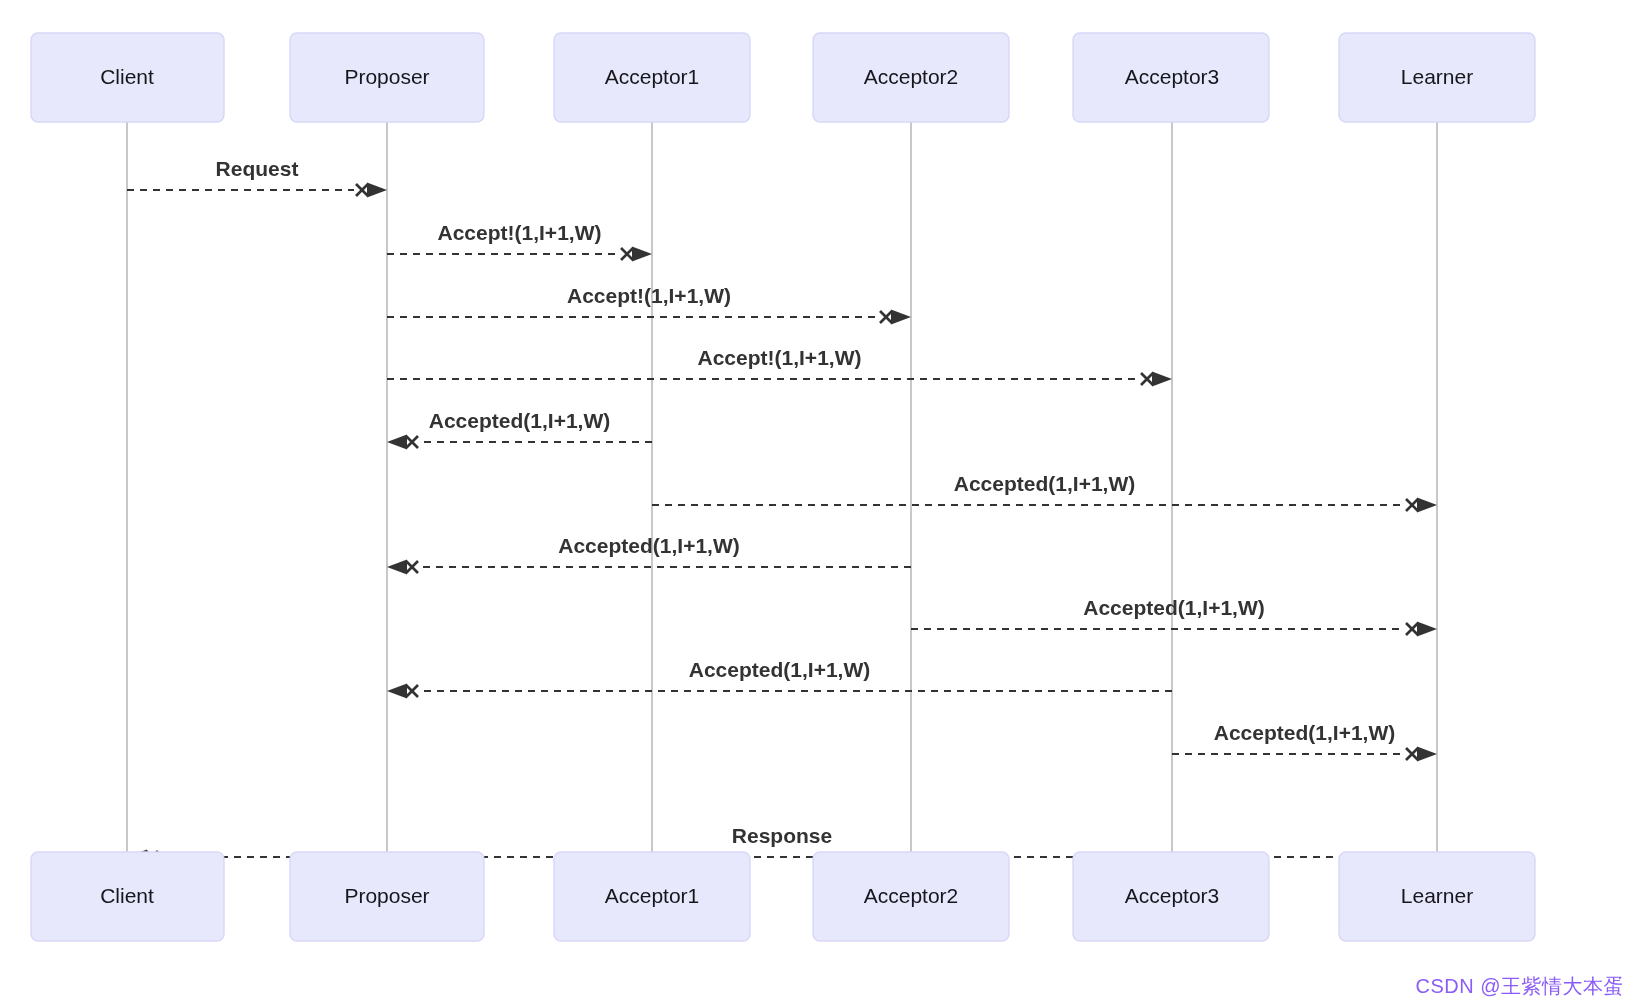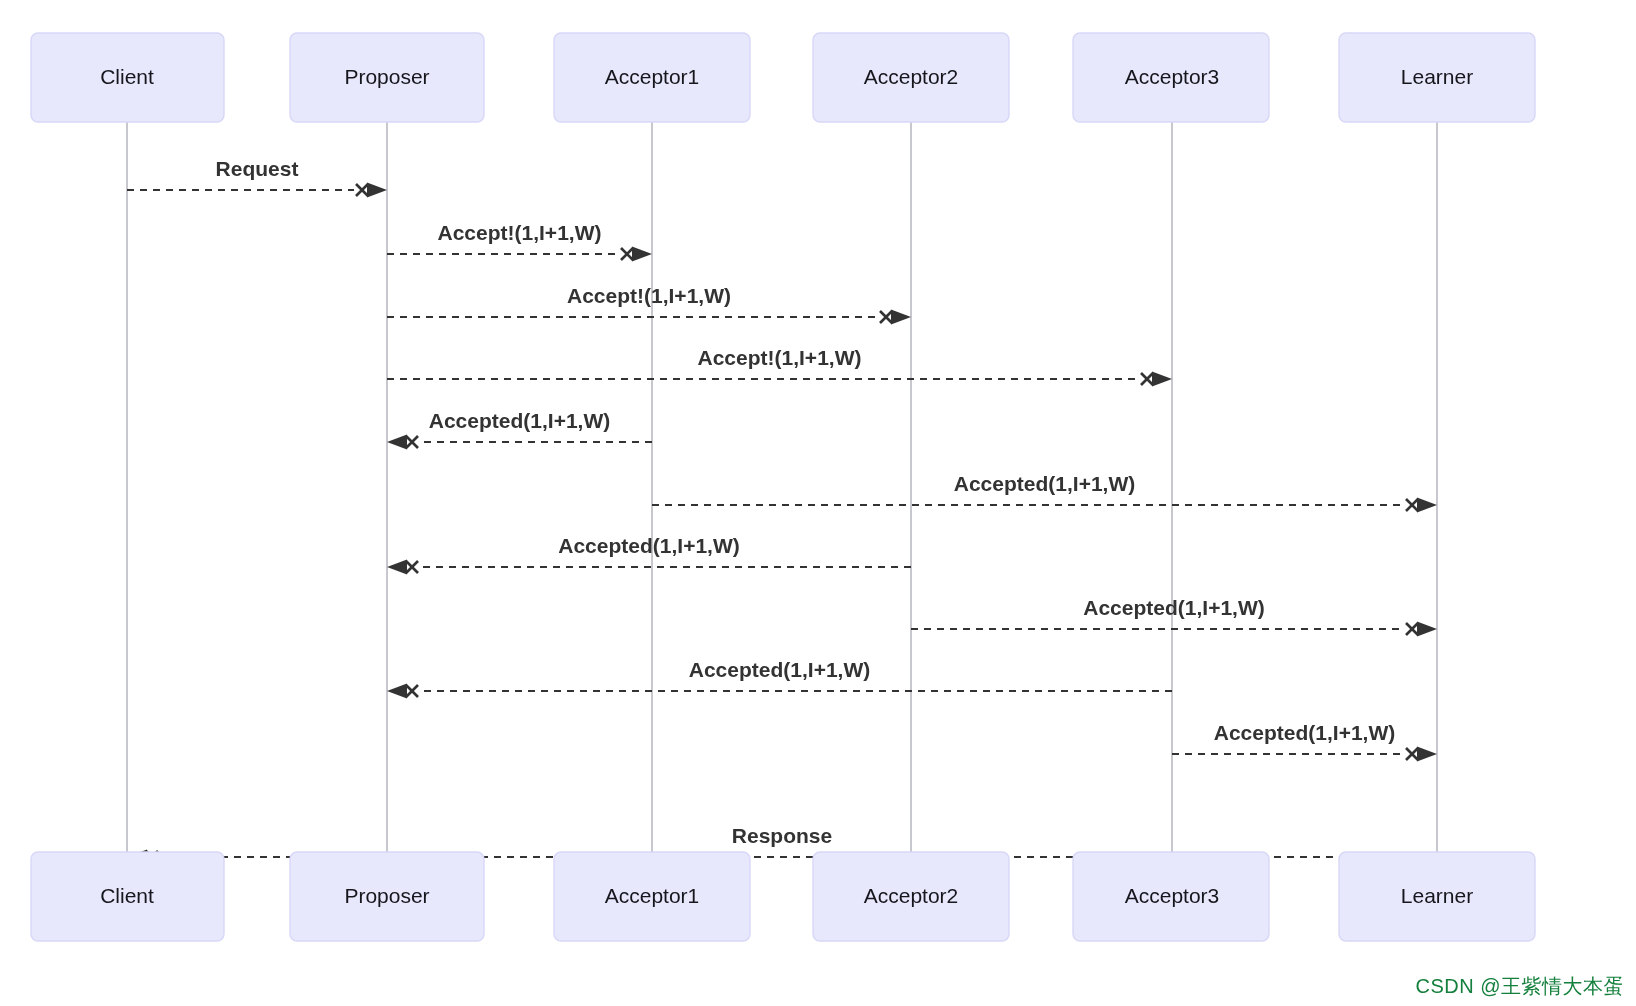--- a/index.html
+++ b/index.html
@@ -63,21 +63,21 @@
     stroke: #333333;
     stroke-width: 2.6;
     stroke-linecap: butt;
   }
   .watermark {
     position: absolute;
     right: 12px;
     bottom: 6px;
     font-family: "Liberation Sans", "DejaVu Sans", sans-serif;
     font-size: 20px;
-    color: #15803d;
+    color: #8b5cf6;
     white-space: nowrap;
     letter-spacing: 0.5px;
     margin-left: 24px;
   }
 </style>
 </head>
 <body>
 
 <div id="diagram-root">
   <svg class="seq-canvas" id="seq-canvas" viewBox="0 0 1636 1006" xmlns="http://www.w3.org/2000/svg">

